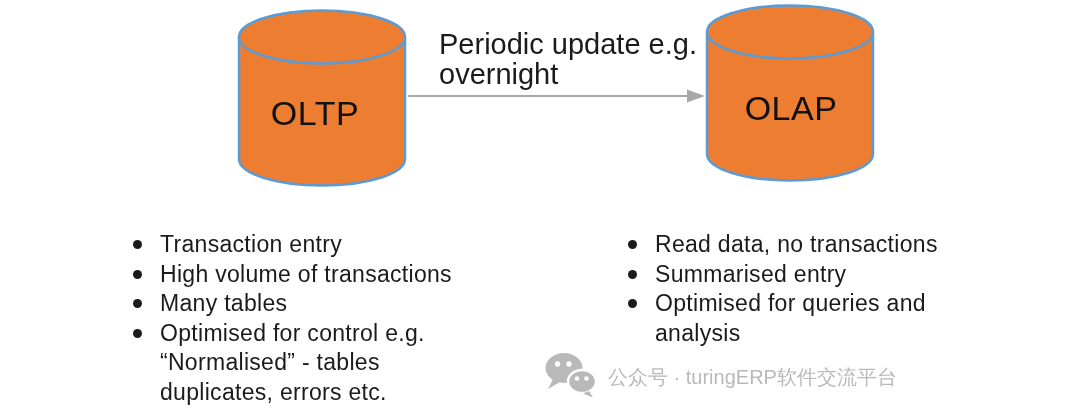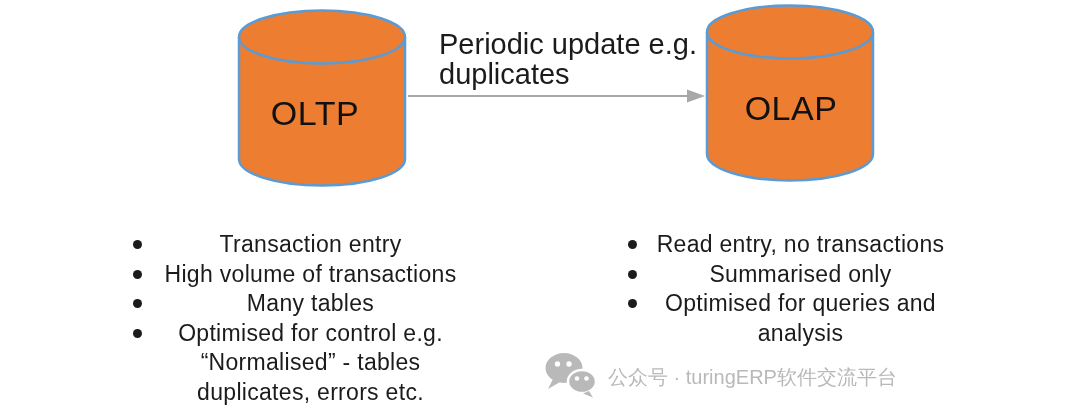--- a/index.html
+++ b/index.html
@@ -37,21 +37,21 @@
   
   .bullets {
     position: absolute;
     margin: 0; padding: 0; list-style: none;
     font-size: 23px; line-height: 29.5px;
     letter-spacing: 0.3px;
     color: #1b1b1b;
   }
   .bullets-left  { left: 131px; top: 230px; width: 330px; }
   .bullets-right { left: 626px; top: 230px; width: 320px; }
-  .bullets li { position: relative; padding-left: 29px; text-align: center; }
+  .bullets li { position: relative; padding-left: 29px; }
   .bullet-dot {
     position: absolute; left: 2px; top: 10px;
     width: 9px; height: 9px; border-radius: 50%;
     background: #1b1b1b;
   }
 
   
   .watermark {
     position: absolute; left: 544px; top: 352px;
     display: flex; align-items: center; gap: 10px;
@@ -90,21 +90,21 @@
 
   <span class="arrow-svg">
     <svg width="300" height="18" viewBox="0 0 300 18">
       <line x1="1" y1="9" x2="281" y2="9" stroke="#A8A8A8" stroke-width="2"></line>
       <polygon points="280,2.5 298,9 280,15.5" fill="#A8A8A8"></polygon>
     </svg>
   </span>
 
   <div class="arrow-label">
     <div>Periodic update e.g.</div>
-    <div>duplicates</div>
+    <div>overnight</div>
   </div>
 
   <ul class="bullets bullets-left">
     <li>
       <span class="bullet-dot"></span>
       <span>Transaction entry</span>
     </li>
     <li>
       <span class="bullet-dot"></span>
       <span>High volume of transactions</span>
@@ -115,25 +115,25 @@
     </li>
     <li>
       <span class="bullet-dot"></span>
       <span>Optimised for control e.g. “Normalised” - tables duplicates, errors etc.</span>
     </li>
   </ul>
 
   <ul class="bullets bullets-right">
     <li>
       <span class="bullet-dot"></span>
-      <span>Read entry, no transactions</span>
+      <span>Read data, no transactions</span>
     </li>
     <li>
       <span class="bullet-dot"></span>
-      <span>Summarised only</span>
+      <span>Summarised entry</span>
     </li>
     <li>
       <span class="bullet-dot"></span>
       <span>Optimised for queries and analysis</span>
     </li>
   </ul>
 
   <div class="watermark">
     <span>
       <svg width="54" height="46" viewBox="0 0 54 46">

